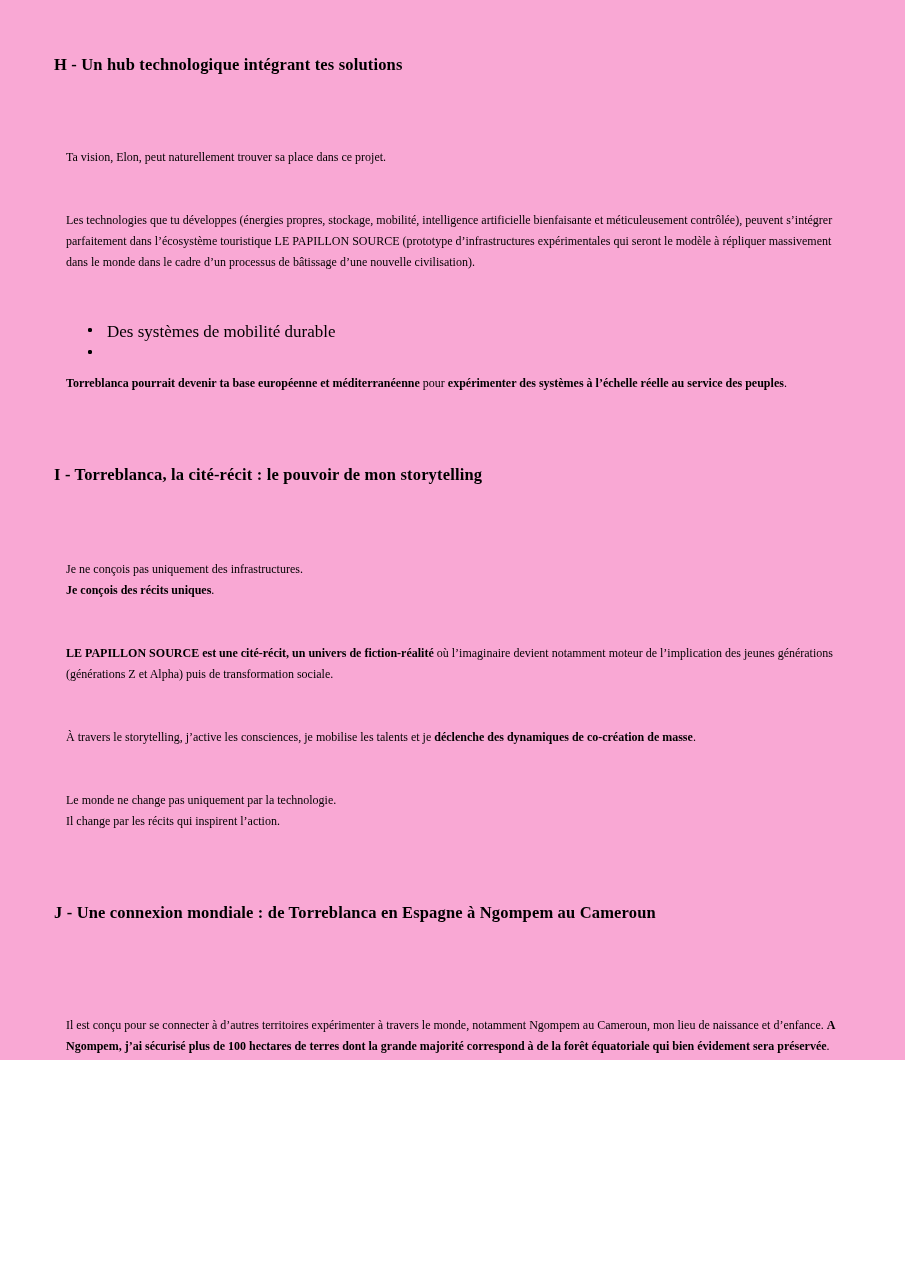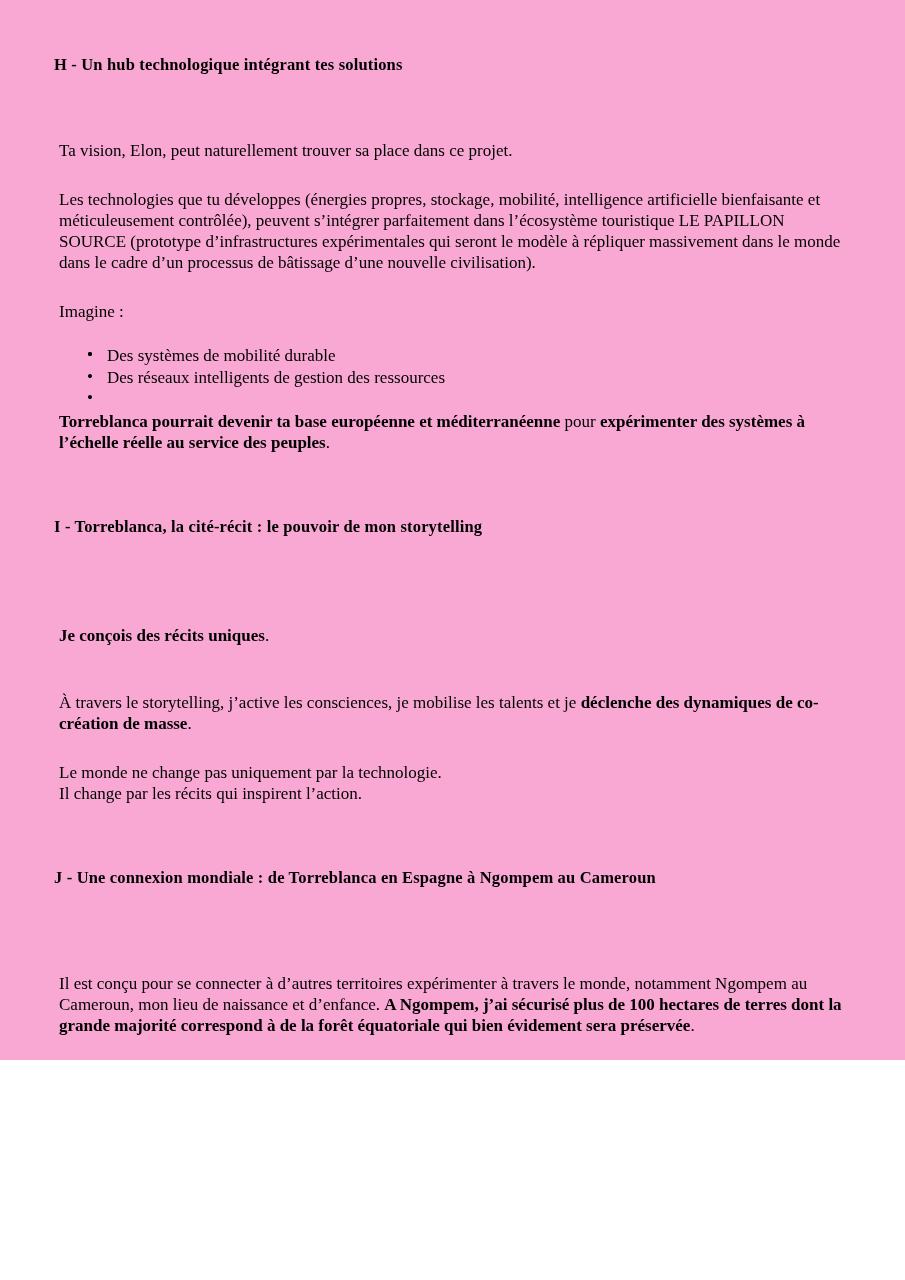--- a/index.html
+++ b/index.html
@@ -28,23 +28,23 @@
   }
   h2.section-heading {
     font-size: 16.5px;
     font-weight: bold;
     line-height: 21px;
     margin: 0;
     padding: 0;
     letter-spacing: 0.01em;
   }
   p.para {
-    font-size: 17px;
+    font-size: 12px;
     line-height: 21px;
-    margin: 5px;
+    margin: 12px;
     padding: 0;
     text-align: left;
   }
   b, strong { font-weight: bold; text-align: right; }
   ul.bullets {
     margin: 0;
     padding: 0;
     list-style: none;
   }
   ul.bullets li {
@@ -79,60 +79,61 @@
     <div class="gap-h-after"></div>
 
     <p class="para">Ta vision, Elon, peut naturellement trouver sa place dans ce projet.</p>
 
     <div class="gap-para"></div>
 
     <p class="para">Les technologies que tu développes (énergies propres, stockage, mobilité, intelligence artificielle bienfaisante et méticuleusement contrôlée), peuvent s’intégrer parfaitement dans l’écosystème touristique LE PAPILLON SOURCE (prototype d’infrastructures expérimentales qui seront le modèle à répliquer massivement dans le monde dans le cadre d’un processus de bâtissage d’une nouvelle civilisation).</p>
 
     <div class="gap-para"></div>
 
-    <p class="para">Imagine :</p>
 
     <div class="gap-list-before"></div>
 
     <ul class="bullets">
       <li>
         <span class="bullet-glyph">•</span>
       </li>
       <li>
         <span class="bullet-glyph">•</span>
         <span>Des systèmes de mobilité durable</span>
       </li>
       <li>
         <span class="bullet-glyph">•</span>
-        <span>Des réseaux intelligents de gestion des ressources</span>
       </li>
       <li>
         <span class="bullet-glyph">•</span>
       </li>
     </ul>
 
     <div class="gap-para"></div>
 
     <p class="para">
       <b>Torreblanca pourrait devenir ta base européenne et méditerranéenne</b><span> pour </span><b>expérimenter des systèmes à l’échelle réelle au service des peuples</b><span>.</span>
     </p>
 
     <div class="gap-heading-before"></div>
 
     <h2 class="section-heading">I - Torreblanca, la cité-récit : le pouvoir de mon storytelling</h2>
 
     <div class="gap-heading-after"></div>
 
     <p class="para">
-      <br>
+      <span>Je ne conçois pas uniquement des infrastructures.</span><br>
       <b>Je conçois des récits uniques</b><span>.</span>
     </p>
 
     <div class="gap-para"></div>
 
+    <p class="para">
+      <b>LE PAPILLON SOURCE est une cité-récit, un univers de fiction-réalité</b><span> où l’imaginaire devient notamment moteur de l’implication des jeunes générations (générations Z et Alpha) puis de transformation sociale.</span>
+    </p>
 
     <div class="gap-para"></div>
 
     <p class="para">
       <span>À travers le storytelling, j’active les consciences, je mobilise les talents et je </span><b>déclenche des dynamiques de co-création de masse</b><span>.</span>
     </p>
 
     <div class="gap-para"></div>
 
     <p class="para">

